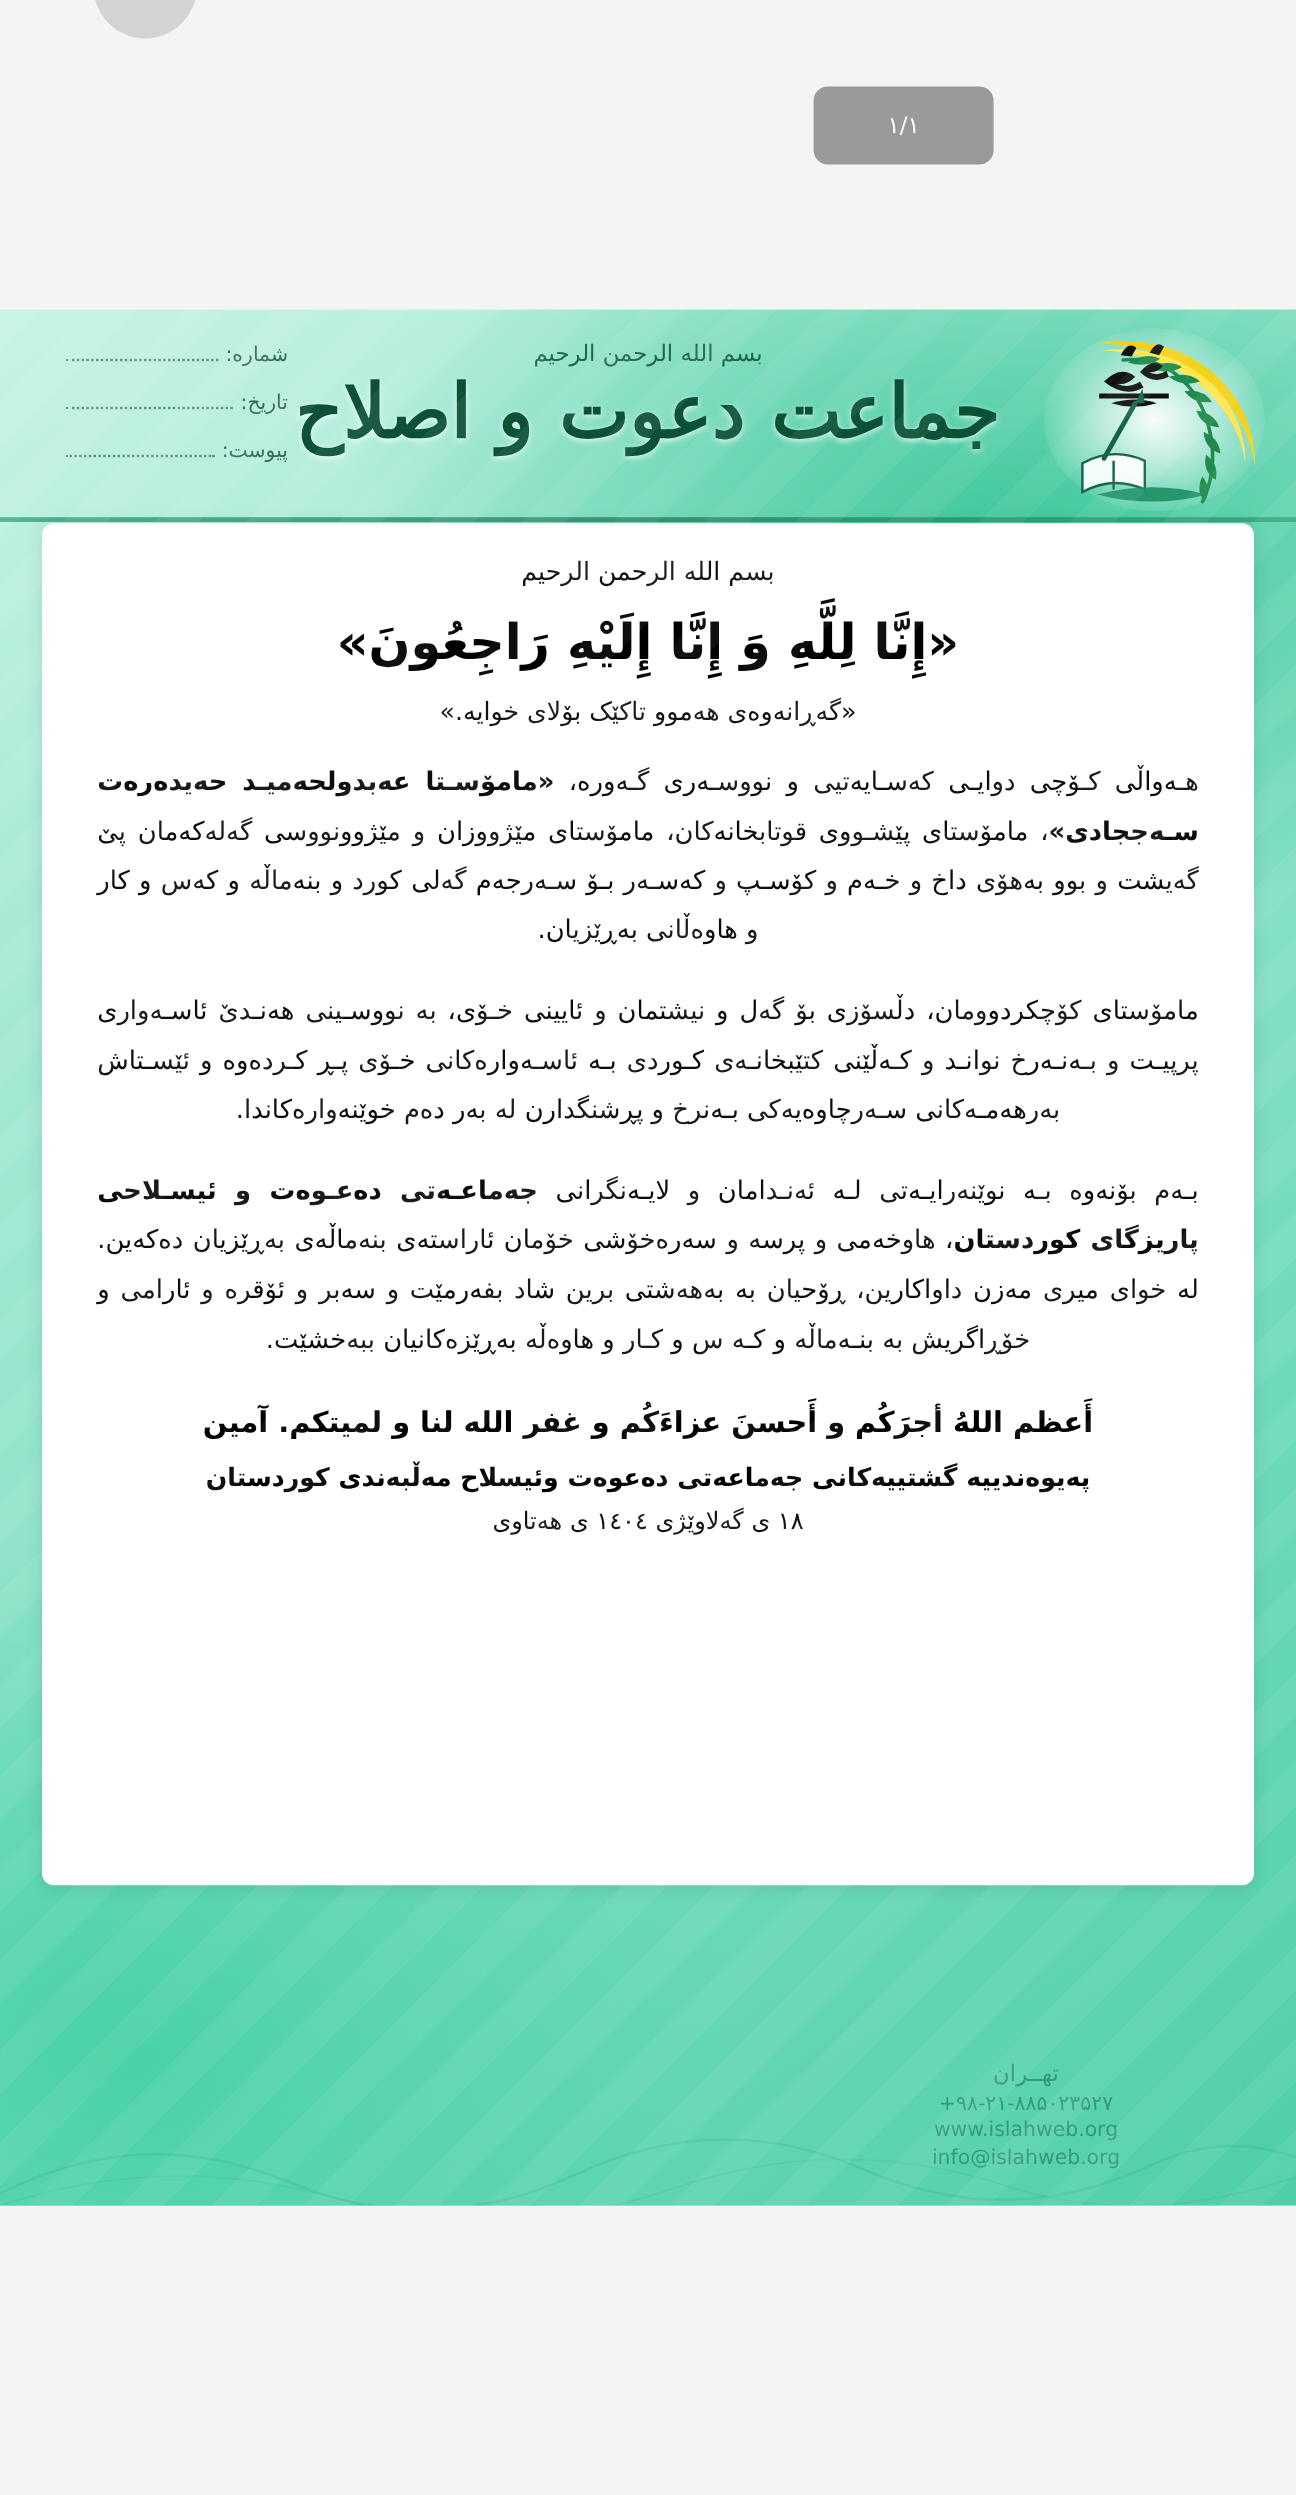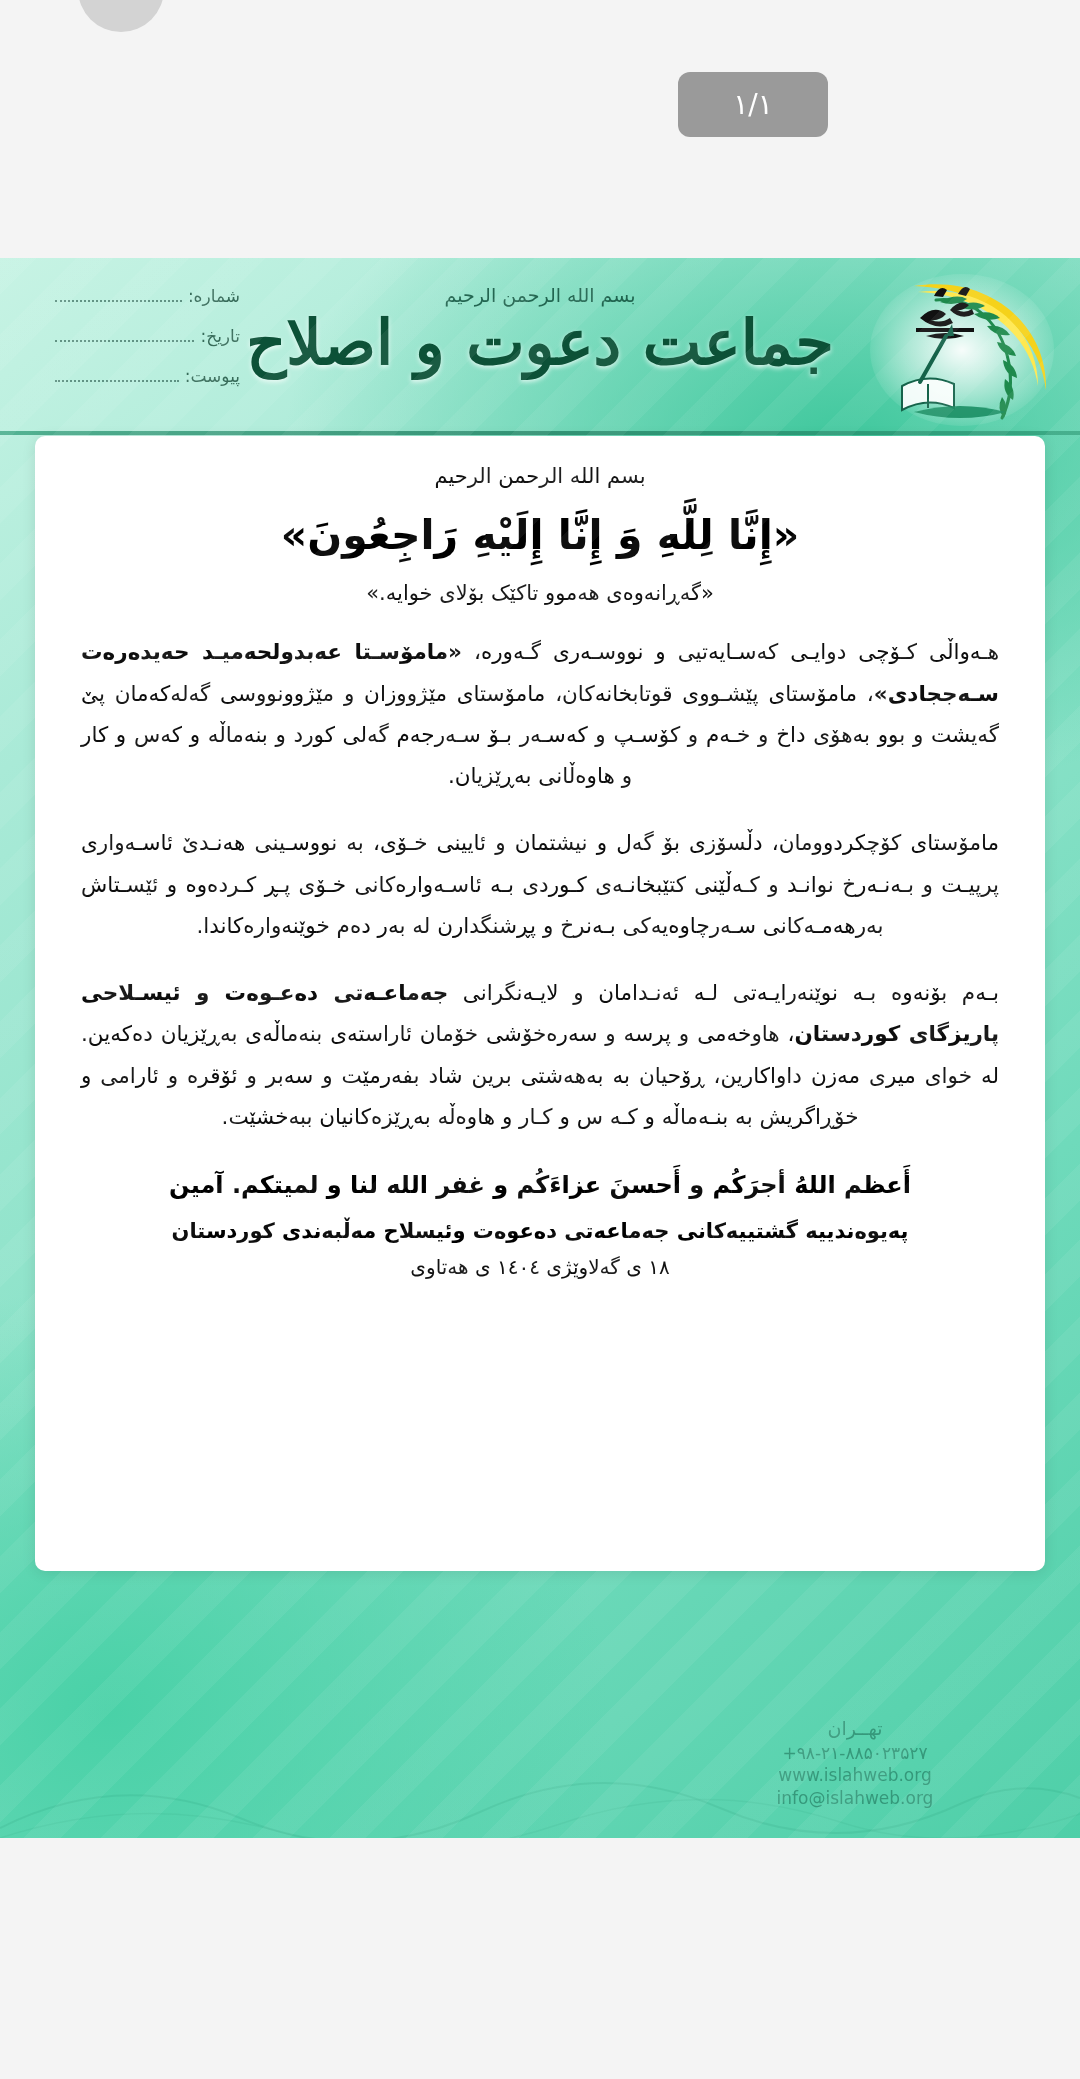--- a/index.html
+++ b/index.html
@@ -44,21 +44,21 @@
     top: 72px;
     left: 678px;
     width: 150px;
     height: 65px;
     background: #9a9a9a;
     border-radius: 12px;
     display: flex;
     align-items: center;
     justify-content: center;
     color: #ffffff;
-    font-size: 28px;
+    font-size: 19px;
     letter-spacing: 1px;
     font-family: "DejaVu Sans", sans-serif;
     direction: ltr;
   }
 
   
   .doc-page {
     position: absolute;
     top: 258px;
     left: 0;

